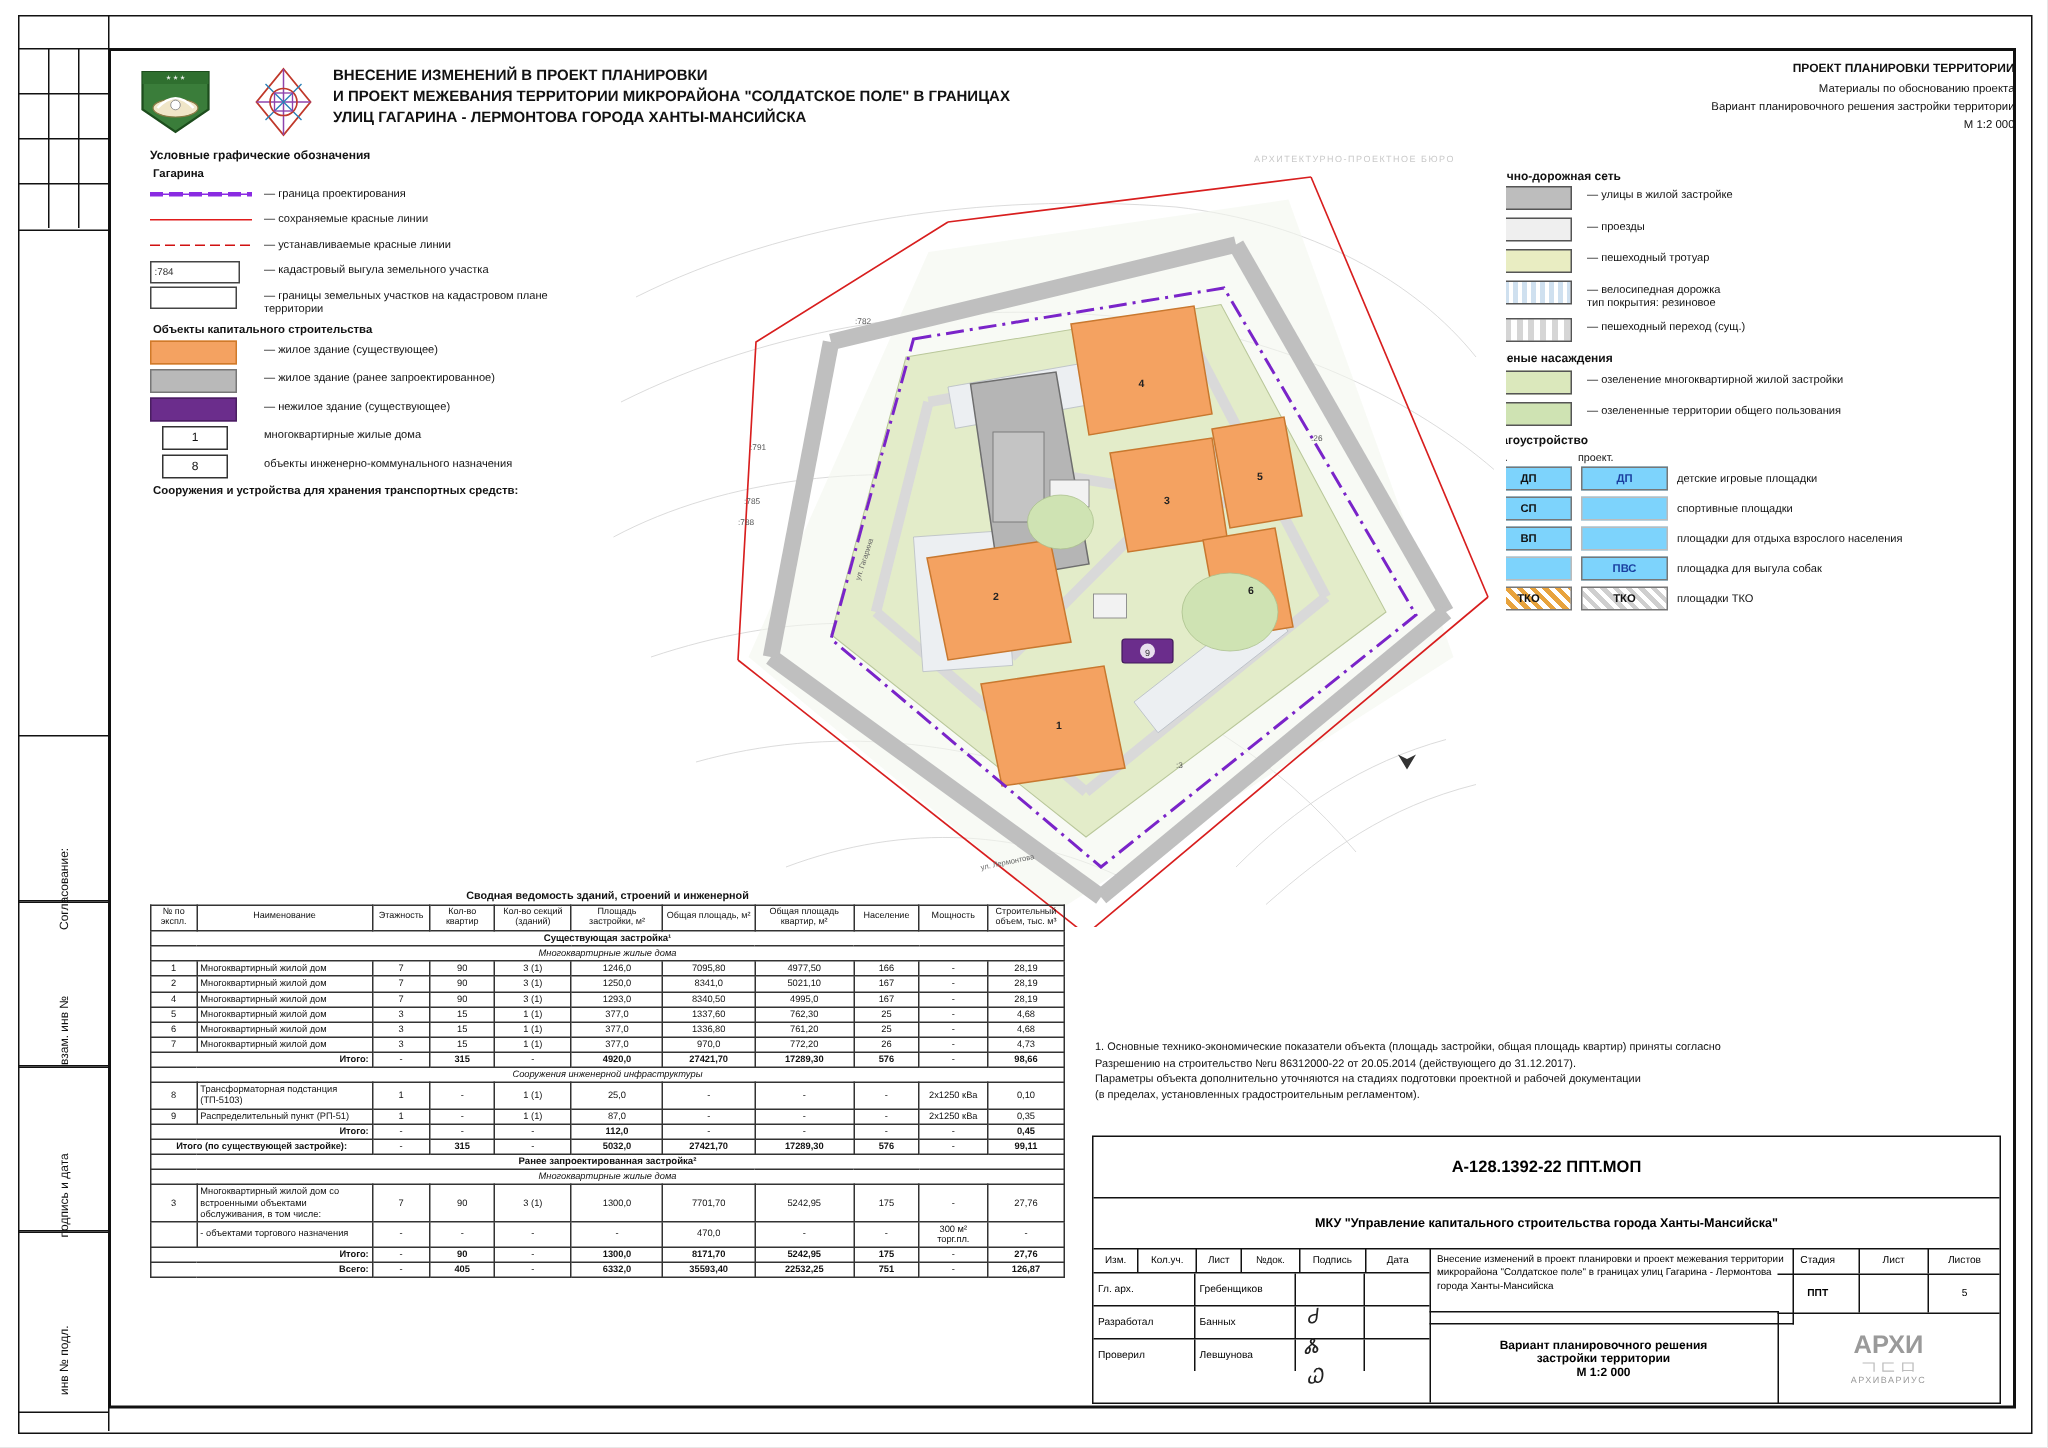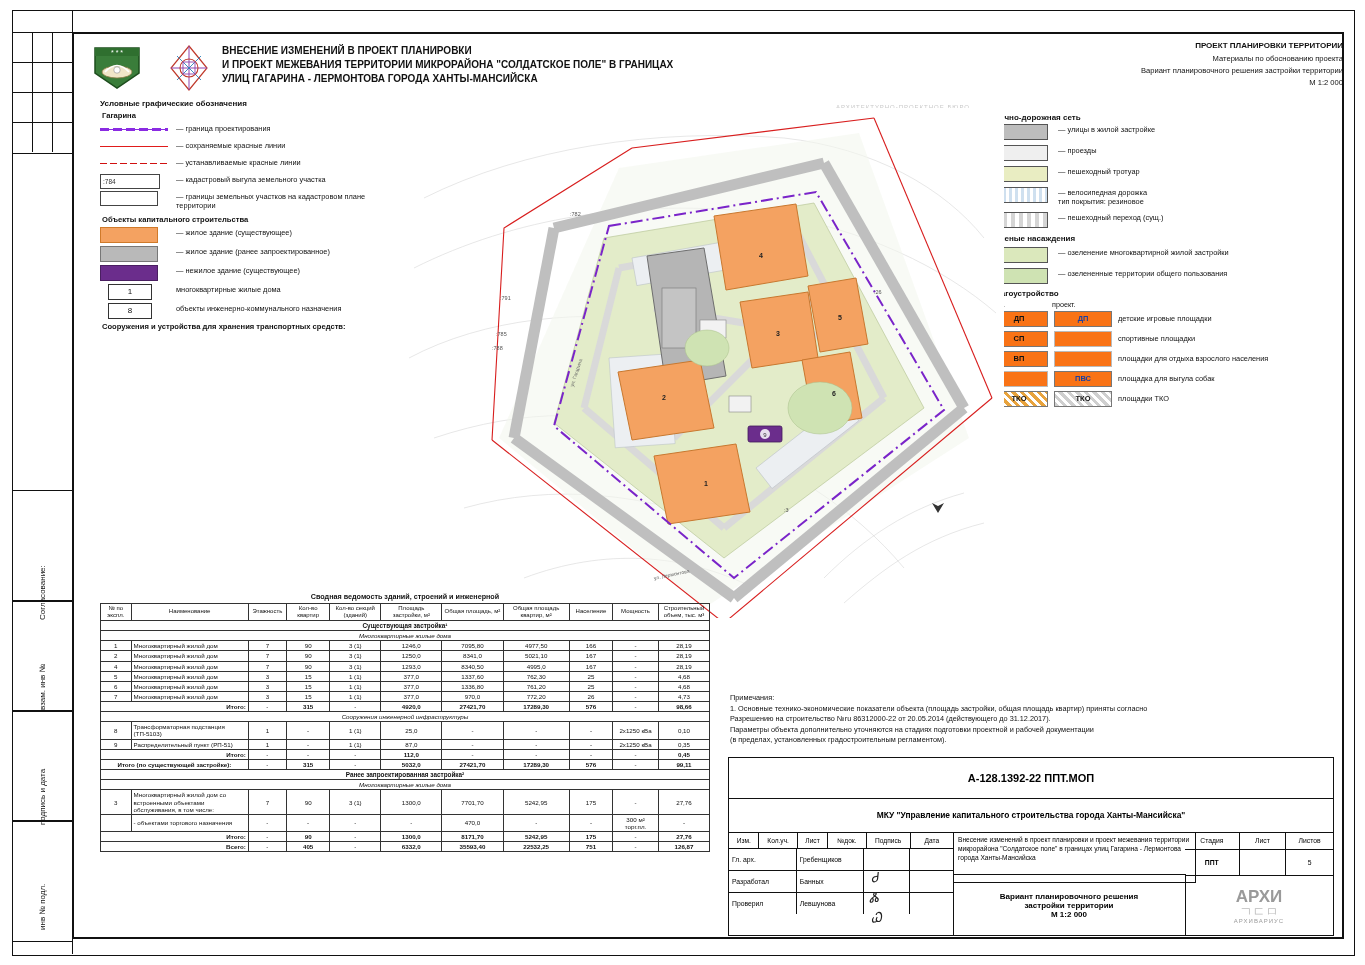--- a/index.html
+++ b/index.html
@@ -51,21 +51,21 @@
   .rsym.velo{background:repeating-linear-gradient(90deg,#cfe0ef 0 3px,#fff 3px 6px);}
   .rsym.perehod{background:repeating-linear-gradient(90deg,#fff 0 4px,#d5d5d5 4px 8px);}
   .rsym.green1{background:#dbe8bc;}
   .rsym.green2{background:#cfe3b3;}
   .rrow{display:flex;align-items:flex-start;margin-bottom:5px;}
   .rtxt{flex:1;line-height:1.25;padding-top:1px;}
   .rtxt.dash:before{content:"— ";}
   .blag-head{display:flex;font-size:7.2px;margin:2px 0 2px 0;}
   .blag-head span{width:56px;text-align:left;}
   .blag-row{display:flex;align-items:center;margin-bottom:4px;}
-  .bcell{width:56px;flex:0 0 56px;height:14px;border:1px solid #777;font-size:7.5px;font-weight:bold;text-align:center;line-height:14px;margin-right:6px;background:#f97316;}
+  .bcell{width:56px;flex:0 0 56px;height:14px;border:1px solid #777;font-size:7.5px;font-weight:bold;text-align:center;line-height:14px;margin-right:6px;background:#7dd3fc;}
   .bcell.empty{border:1px solid #bbb;}
   .bcell.tko1{background:repeating-linear-gradient(45deg,#e8a33d 0 3px,#fff 3px 6px);}
   .bcell.tko2{background:repeating-linear-gradient(45deg,#cfcfcf 0 3px,#fff 3px 6px);}
   .blag-txt{font-size:7.4px;}
 
   
   .wm{position:absolute;left:828px;top:104px;width:150px;text-align:center;color:#c9c9c9;}
   .wm .big{font-size:34px;font-weight:bold;letter-spacing:1px;line-height:0.95;}
   .wm .sm{font-size:8px;letter-spacing:1px;margin-top:2px;}
   .wm .top{font-size:6px;letter-spacing:1px;}
@@ -650,21 +650,20 @@
         <td class="c b">22532,25</td>
         <td class="c b">751</td>
         <td class="c">-</td>
         <td class="c b">126,87</td>
       </tr>
       </tbody>
     </table>
   </div>
 
   <div class="notes">
-    <div>Примечания:</div>
     <div>1. Основные технико-экономические показатели объекта (площадь застройки, общая площадь квартир) приняты согласно</div>
     <div>Разрешению на строительство №ru 86312000-22 от 20.05.2014 (действующего до 31.12.2017).</div>
     <div>Параметры объекта дополнительно уточняются на стадиях подготовки проектной и рабочей документации</div>
     <div>(в пределах, установленных градостроительным регламентом).</div>
   </div>
 
   <div class="stamp">
     <div class="st-code">А-128.1392-22 ППТ.МОП</div>
     <div class="st-org">МКУ "Управление капитального строительства города Ханты-Мансийска"</div>
 

